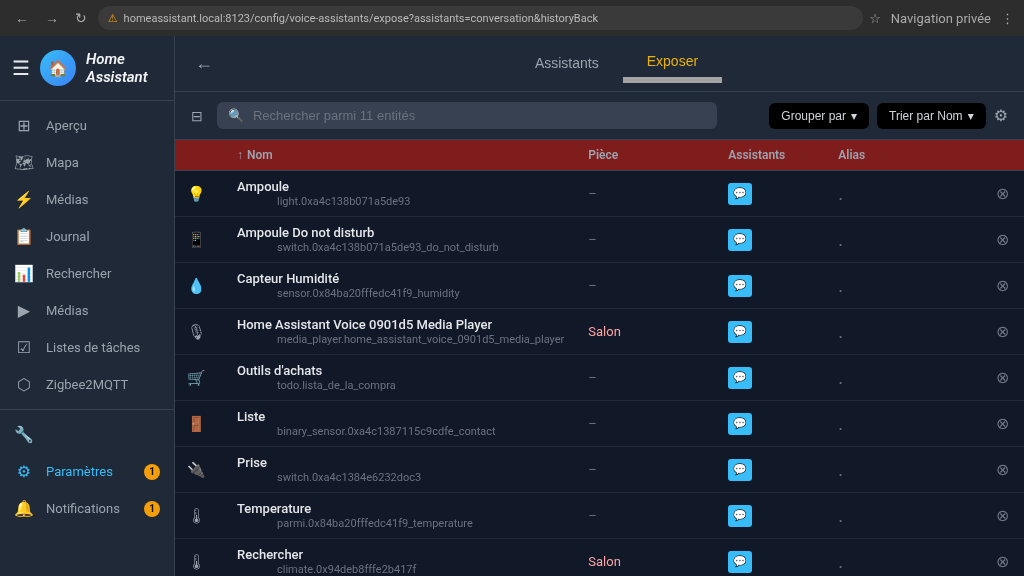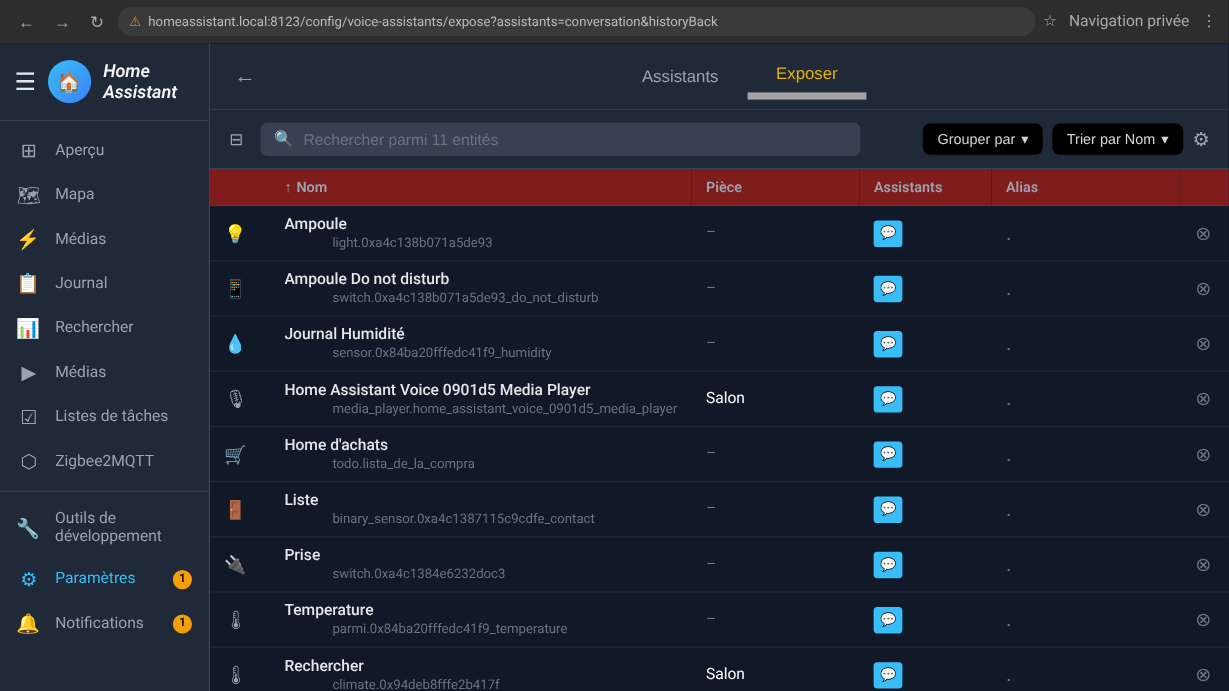--- a/index.html
+++ b/index.html
@@ -182,21 +182,21 @@
       border-bottom: 1px solid #374151;
       background: #7f1d1d;
       position: sticky;
       top: 0;
     }
     .table th.sortable { cursor: pointer; }
     .table td { padding: 8px 12px; border-bottom: 1px solid #1f2937; vertical-align: middle; }
     .entity-icon { font-size: 15px; color: #9ca3af; width: 24px; text-align: center; }
     .entity-name { font-size: 13px; color: #e5e7eb; font-weight: 500; }
     .entity-id { font-size: 11px; color: #6b7280; margin-top: 1px; padding-left: 40px; }
-    .piece-text { color: #ffffff; font-size: 13px; }
+    .piece-text { color: #fca5a5; font-size: 13px; }
     .dash { color: #6b7280; }
     .assistant-icon {
       width: 24px;
       height: 22px;
       background: #38bdf8;
       border-radius: 3px;
       display: flex;
       align-items: center;
       justify-content: center;
       font-size: 11px;
@@ -274,21 +274,20 @@
         <span class="icon">☑</span>
         <span>Listes de tâches</span>
       </div>
       <div class="sidebar-item">
         <span class="icon">⬡</span>
         <span>Zigbee2MQTT</span>
       </div>
       <div class="sidebar-divider"></div>
       <div class="sidebar-item">
         <span class="icon">🔧</span>
-        <span>Outils de développement</span>
       </div>
       <div class="sidebar-item active">
         <span class="icon">⚙</span>
         <span>Paramètres</span>
         <span class="badge">1</span>
       </div>
       <div class="sidebar-item">
         <span class="icon">🔔</span>
         <span>Notifications</span>
         <span class="badge">1</span>
@@ -380,21 +379,21 @@
     </td>
     <td class="col-action">
       <button class="remove-btn">⊗</button>
     </td>
   </tr>
             <tr>
     <td class="col-icon">
       <span class="entity-icon">💧</span>
     </td>
     <td class="col-name">
-      <div class="entity-name">Journal Humidité</div>
+      <div class="entity-name">Capteur Humidité</div>
       <div class="entity-id">sensor.0x84ba20fffedc41f9_humidity</div>
     </td>
     <td class="col-piece">
       <span class="dash">–</span>
     </td>
     <td class="col-assistants">
       <div class="assistant-icon" title="Assistant">💬</div>
     </td>
     <td class="col-alias">
       <span class="alias-dot">.</span>
@@ -422,21 +421,21 @@
     </td>
     <td class="col-action">
       <button class="remove-btn">⊗</button>
     </td>
   </tr>
             <tr>
     <td class="col-icon">
       <span class="entity-icon">🛒</span>
     </td>
     <td class="col-name">
-      <div class="entity-name">Home d'achats</div>
+      <div class="entity-name">Outils d'achats</div>
       <div class="entity-id">todo.lista_de_la_compra</div>
     </td>
     <td class="col-piece">
       <span class="dash">–</span>
     </td>
     <td class="col-assistants">
       <div class="assistant-icon" title="Assistant">💬</div>
     </td>
     <td class="col-alias">
       <span class="alias-dot">.</span>

